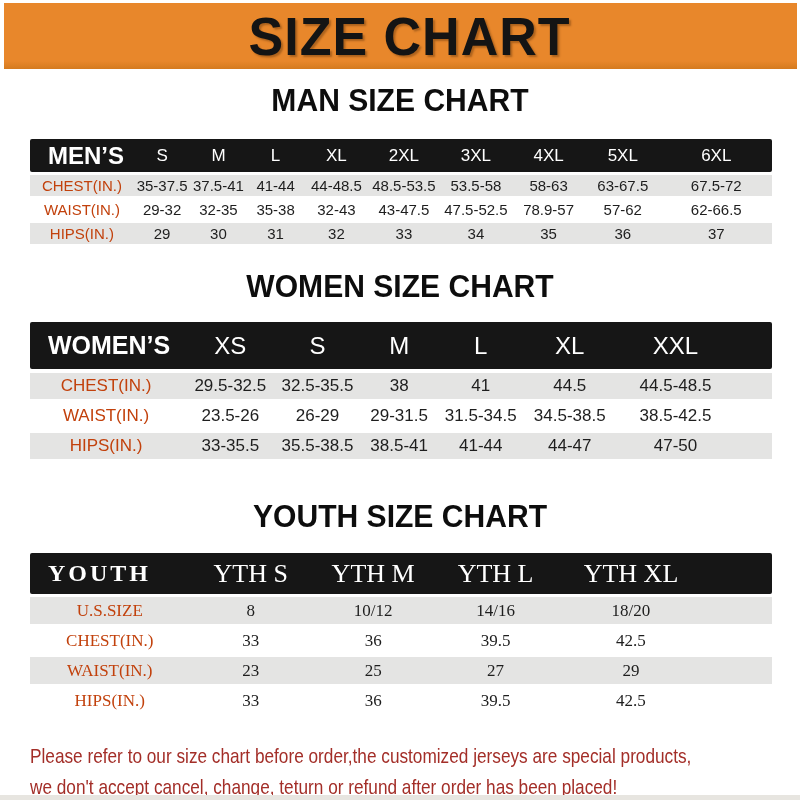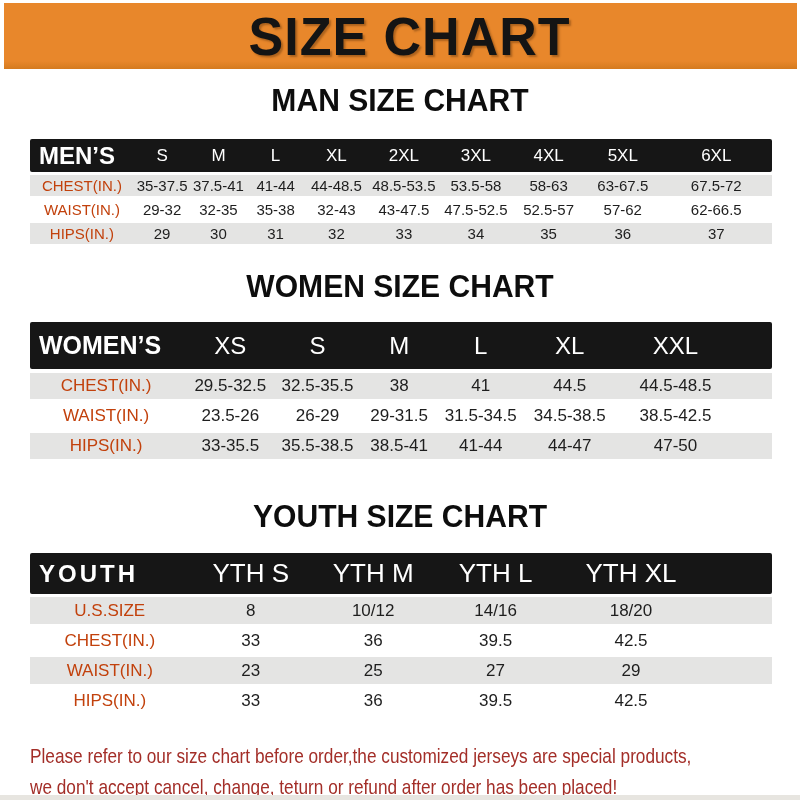--- a/index.html
+++ b/index.html
@@ -51,21 +51,21 @@
   .t-header, .t-row { display: grid; align-items: center; width: 100%; }
   .t-header {
     background: var(--header-bg, #161616);
     color: #ffffff;
     border-radius: 2px;
   }
   .t-row { margin-top: 3px; color: #1e1e1e; }
   .size-table > .t-row:nth-child(even) { background: var(--row-alt-bg, #E4E4E3); }
   .size-table > .t-row:nth-child(odd)  { background: #ffffff; }
 
-  .t-hlabel { font-weight: bold; text-align: left; padding-left: 9px; white-space: nowrap; }
+  .t-hlabel { font-weight: bold; text-align: left; padding-left: 18px; white-space: nowrap; }
   .t-hcell  { text-align: center; white-space: nowrap; }
   .t-label  { text-align: center; white-space: nowrap; color: #c2410c; }
   .t-cell   { text-align: center; white-space: nowrap; }
 
   
   .men.size-table .t-header { height: 33px; }
   .men.size-table .t-row    { height: 21px; }
   .men .t-header, .men .t-row {
     grid-template-columns: 14% 7.6% 7.6% 7.8% 8.6% 9.6% 9.8% 9.8% 10.2% 15%;
   }
@@ -81,20 +81,21 @@
   }
   .women .t-hlabel { font-size: 25px; }
   .women .t-hcell  { font-size: 24px; }
   .women .t-label, .women .t-cell { font-size: 17px; }
 
   
   .youth.size-table .t-header { height: 41px; }
   .youth.size-table .t-row    { height: 27px; }
   .youth .t-header, .youth .t-row {
     grid-template-columns: 21.5% 16.5% 16.5% 16.5% 20% 9%;
+    font-family: Liberation Serif, serif;
   }
   .youth .t-hlabel { font-size: 24px; letter-spacing: 3px; }
   .youth .t-hcell  { font-size: 26px; }
   .youth .t-label, .youth .t-cell { font-size: 17px; }
 
   
   .footer { margin: 26px 0 0 30px; }
   .footer p {
     margin: 0;
     font-size: 21px;
@@ -148,21 +149,21 @@
         <div class="t-cell">67.5-72</div>
       </div>
       <div class="t-row">
         <div class="t-label">WAIST(IN.)</div>
         <div class="t-cell">29-32</div>
         <div class="t-cell">32-35</div>
         <div class="t-cell">35-38</div>
         <div class="t-cell">32-43</div>
         <div class="t-cell">43-47.5</div>
         <div class="t-cell">47.5-52.5</div>
-        <div class="t-cell">52.5-57</div>
+        <div class="t-cell">78.9-57</div>
         <div class="t-cell">57-62</div>
         <div class="t-cell">62-66.5</div>
       </div>
       <div class="t-row">
         <div class="t-label">HIPS(IN.)</div>
         <div class="t-cell">29</div>
         <div class="t-cell">30</div>
         <div class="t-cell">31</div>
         <div class="t-cell">32</div>
         <div class="t-cell">33</div>

